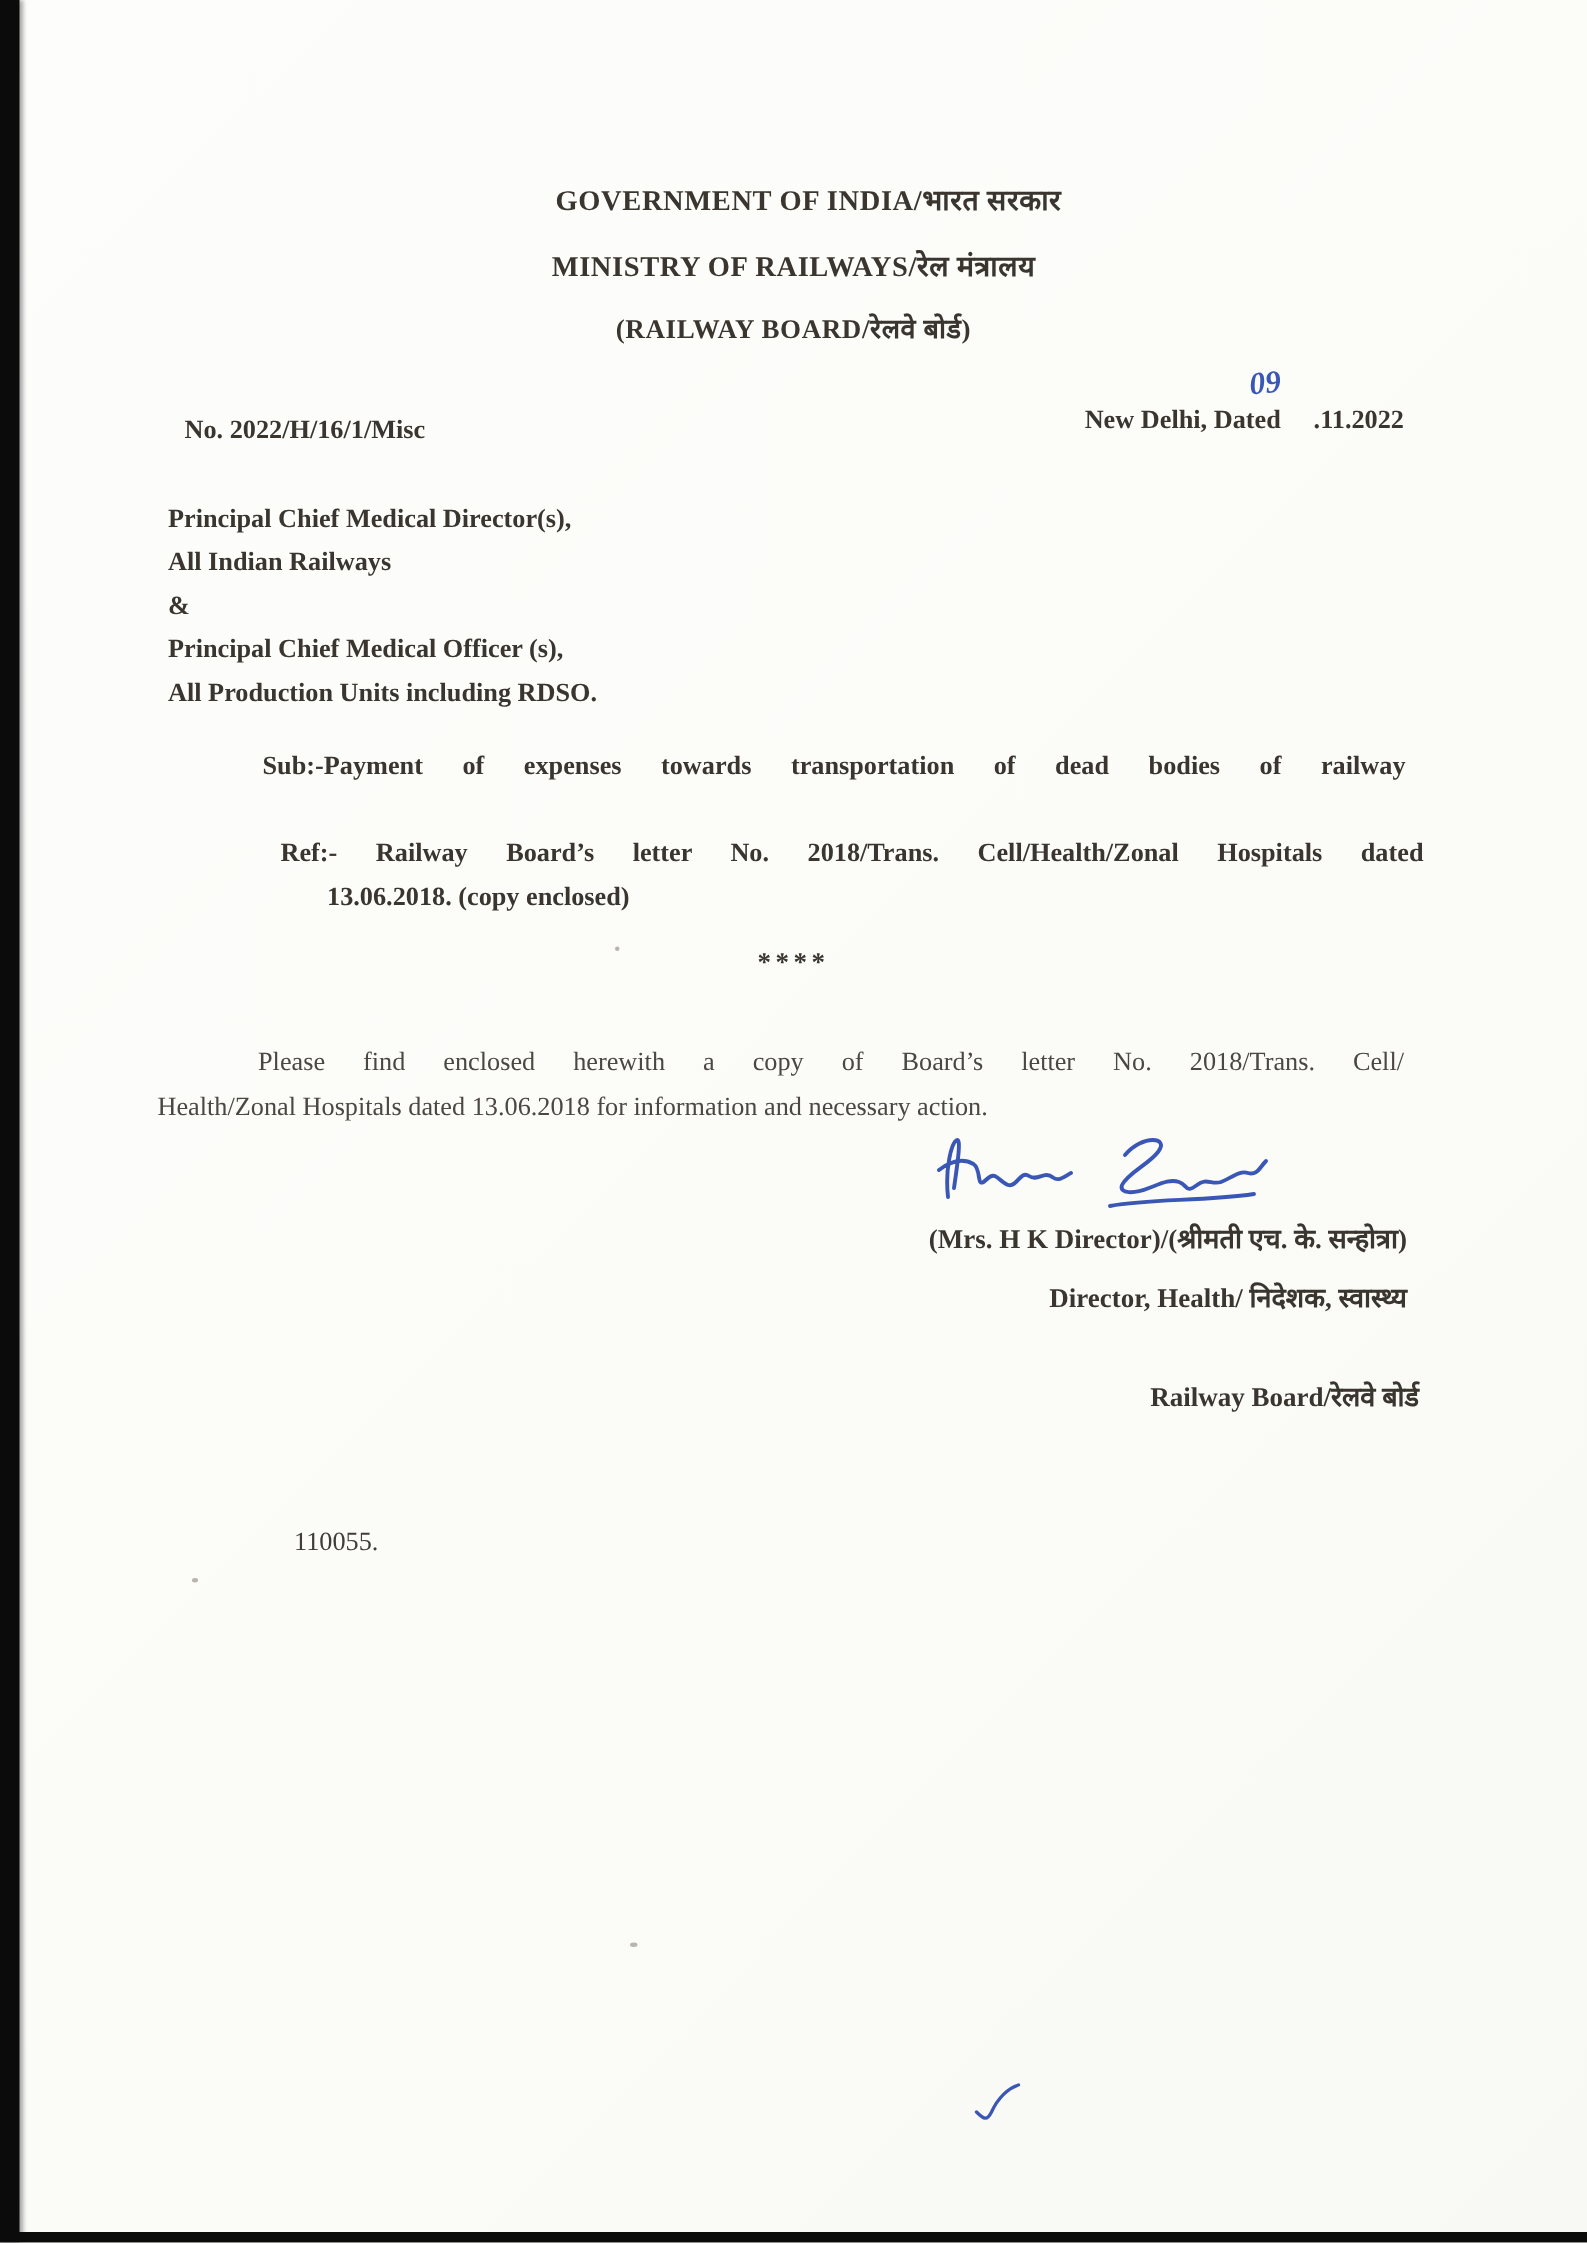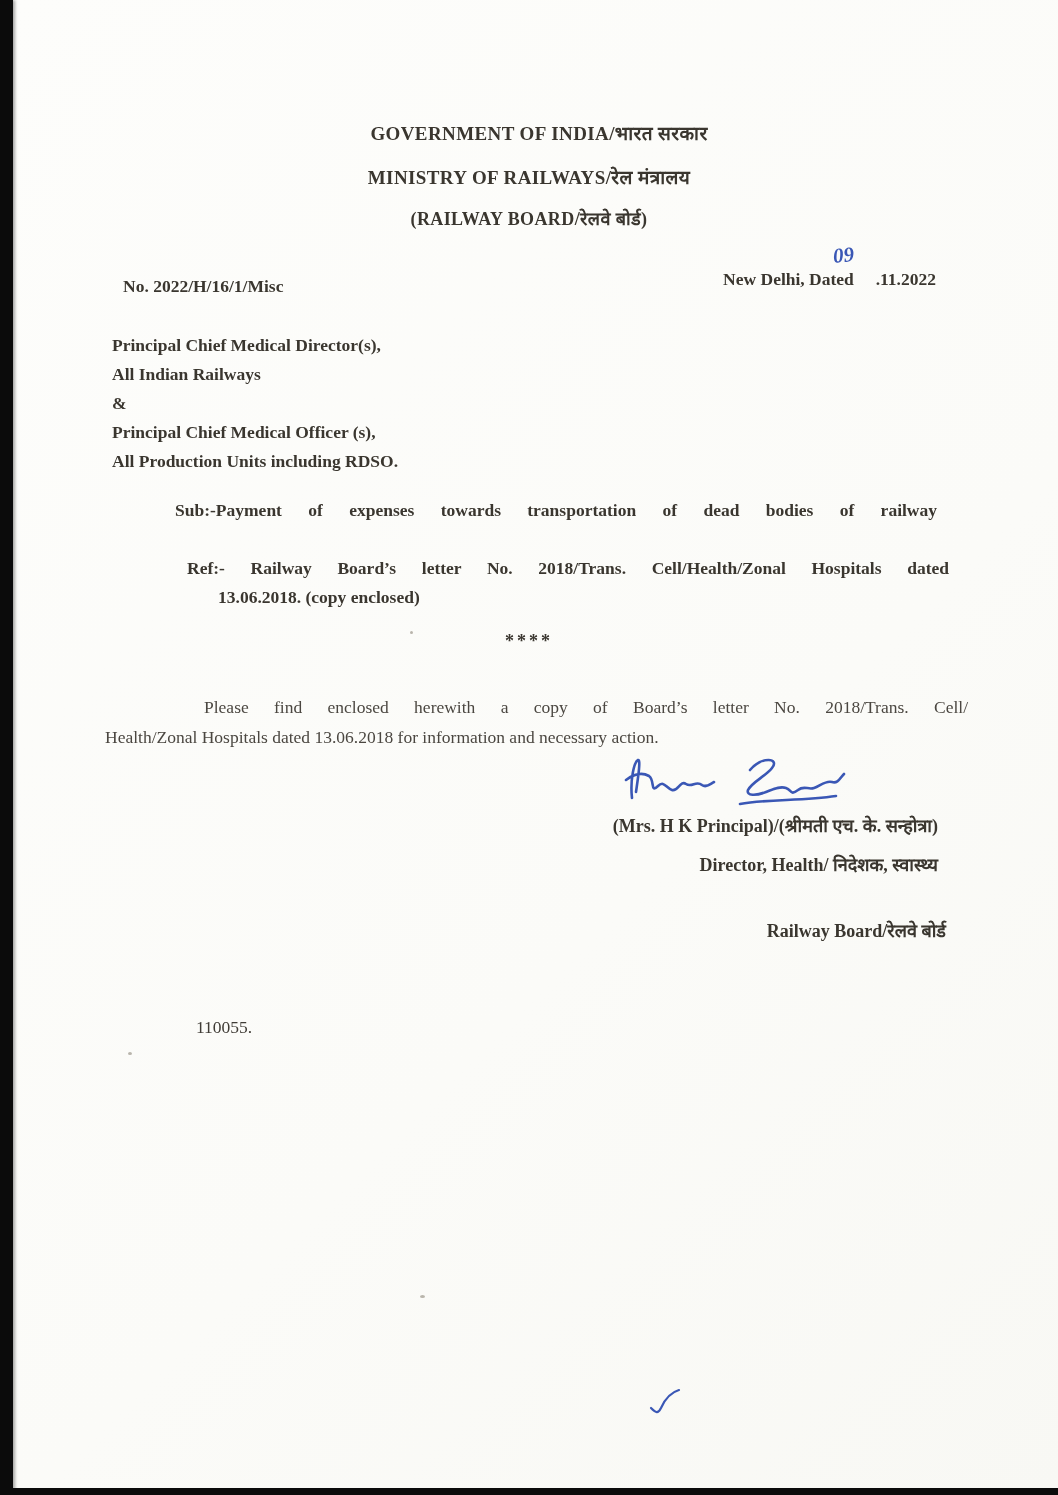--- a/index.html
+++ b/index.html
@@ -74,32 +74,32 @@
     <div>All Production Units including RDSO.</div>
   </div>
 
   <div class="just-line" style="left:175px; top:500px; width:762px;font-family:Liberation Serif, serif;">Sub:-Payment of expenses towards transportation of dead bodies of railway</div>
 
   <div class="just-line" style="left:175px; top:558px; width:762px;margin-left:12px;">Ref:- Railway Board’s letter No. 2018/Trans. Cell/Health/Zonal Hospitals dated</div>
   <div class="abs bold-line" style="left:218px; top:587px;">13.06.2018. (copy enclosed)</div>
 
   <div class="center-line separator" style="top:631px;">****</div>
 
-  <div class="para-just" style="left:172px; top:697px; width:764px;margin-left:32px;">Please find enclosed herewith a copy of Board’s letter No. 2018/Trans. Cell/</div>
+  <div class="para-just" style="left:172px; top:697px; width:764px;">Please find enclosed herewith a copy of Board’s letter No. 2018/Trans. Cell/</div>
   <div class="abs para-line" style="left:105px; top:727px;">Health/Zonal Hospitals dated 13.06.2018 for information and necessary action.</div>
 
   <svg class="abs" style="left:622px; top:752px;" width="240" height="62" viewBox="0 0 240 62">
     <g fill="none" stroke="#3a57b5" stroke-width="2.6" stroke-linecap="round" stroke-linejoin="round">
       <path d="M10 46 C8 28, 12 10, 16 8 C19 7, 16 26, 14 40 M4 28 C12 22, 20 20, 27 24 C33 28, 28 42, 36 34 C42 28, 44 36, 50 38 C56 40, 58 28, 64 32 C70 36, 74 28, 80 33 C84 36, 88 32, 92 30"></path>
       <path d="M128 18 C140 4, 158 6, 150 16 C144 24, 130 30, 126 38 C124 44, 134 44, 144 40 C152 37, 158 34, 164 36 C170 38, 168 44, 176 38 C182 33, 186 38, 192 36 C198 34, 204 28, 210 30 C216 32, 218 26, 222 22"></path>
       <path d="M118 52 C145 47, 180 49, 214 44"></path>
     </g>
   </svg>
 
-  <div class="abs sig-block-line" style="right:120px; top:813px; font-size:18px;">(Mrs. H K Principal)/(श्रीमती एच. के. सन्होत्रा)</div>
+  <div class="abs sig-block-line" style="right:120px; top:813px; font-size:18px;">(Mrs. H K Director)/(श्रीमती एच. के. सन्होत्रा)</div>
   <div class="abs sig-block-line" style="right:120px; top:852px; font-size:18px;">Director, Health/ निदेशक, स्वास्थ्य</div>
   <div class="abs sig-block-line" style="right:112px; top:894px; font-size:18px;margin-top:24px;">Railway Board/रेलवे बोर्ड</div>
 
   <div class="abs para-line" style="left:196px; top:1017px; color:#403c36;">110055.</div>
 
   <svg class="abs" style="left:648px; top:1388px;" width="34" height="28" viewBox="0 0 34 28">
     <path d="M3 20 C8 25, 10 26, 13 20 C17 11, 24 4, 31 2" fill="none" stroke="#3a57b5" stroke-width="2.2" stroke-linecap="round"></path>
   </svg>
 
   <div class="center-line footer-url" style="top:1520px;">https://www.staffnews.in</div>

